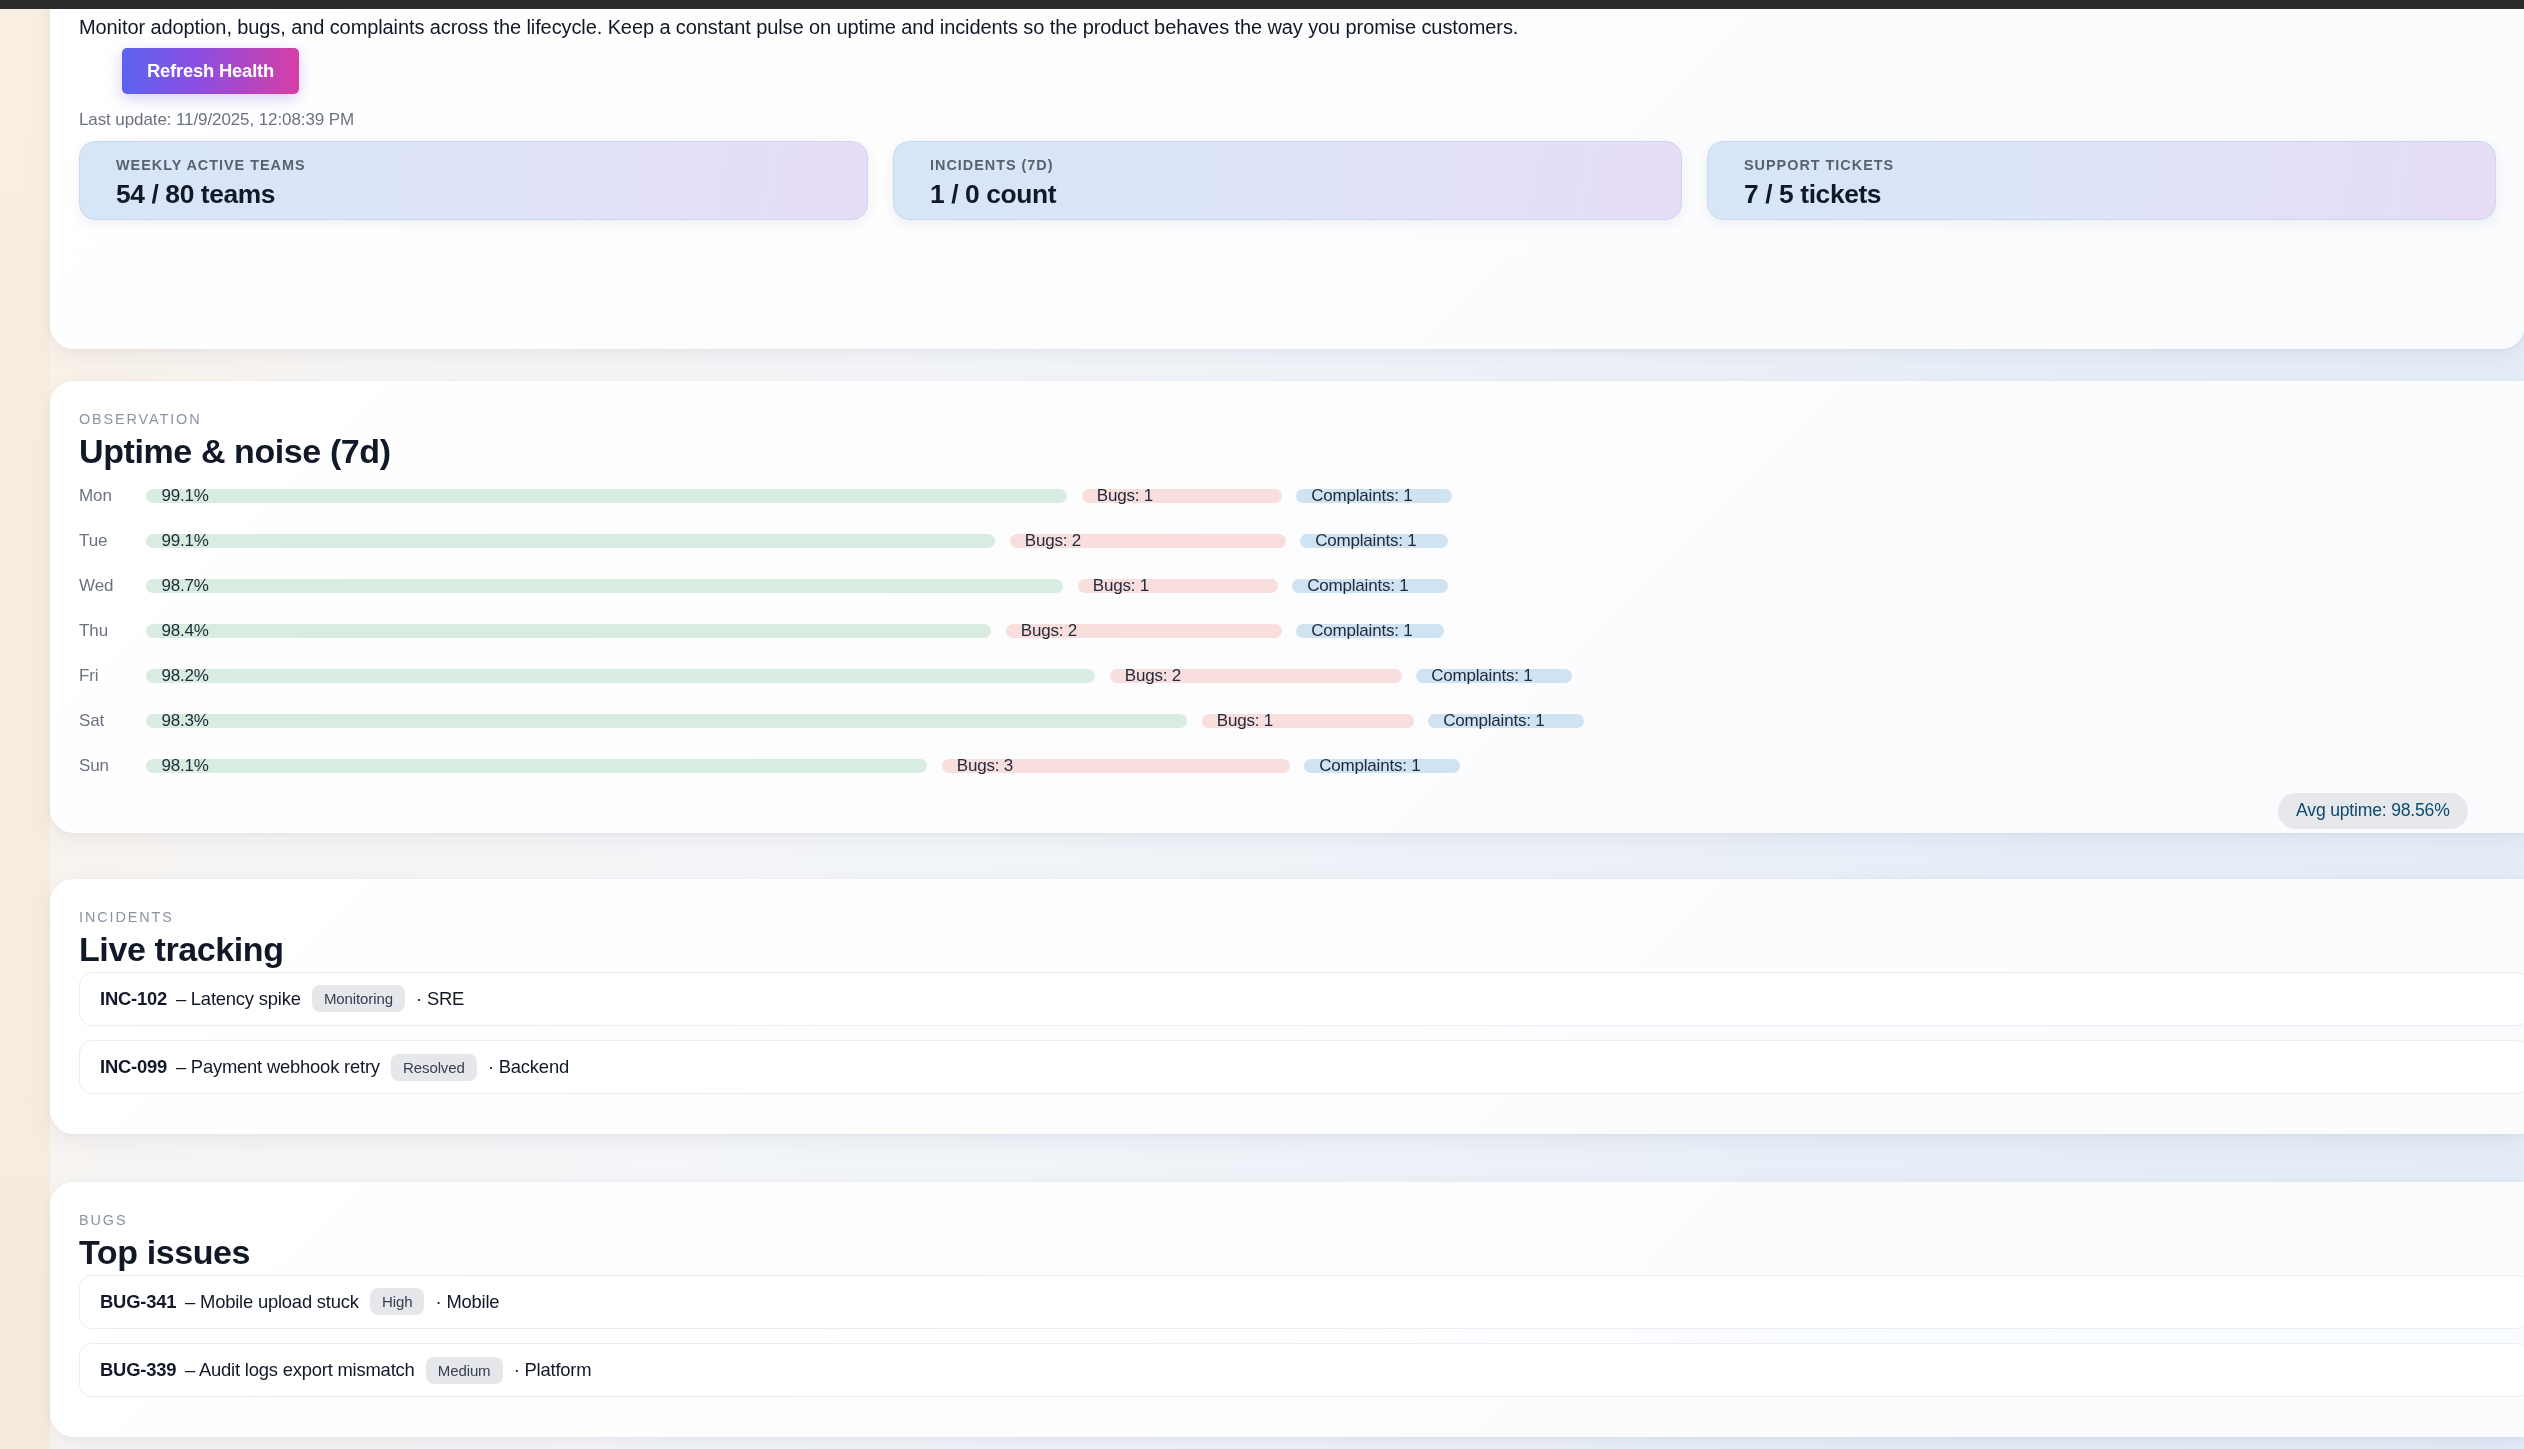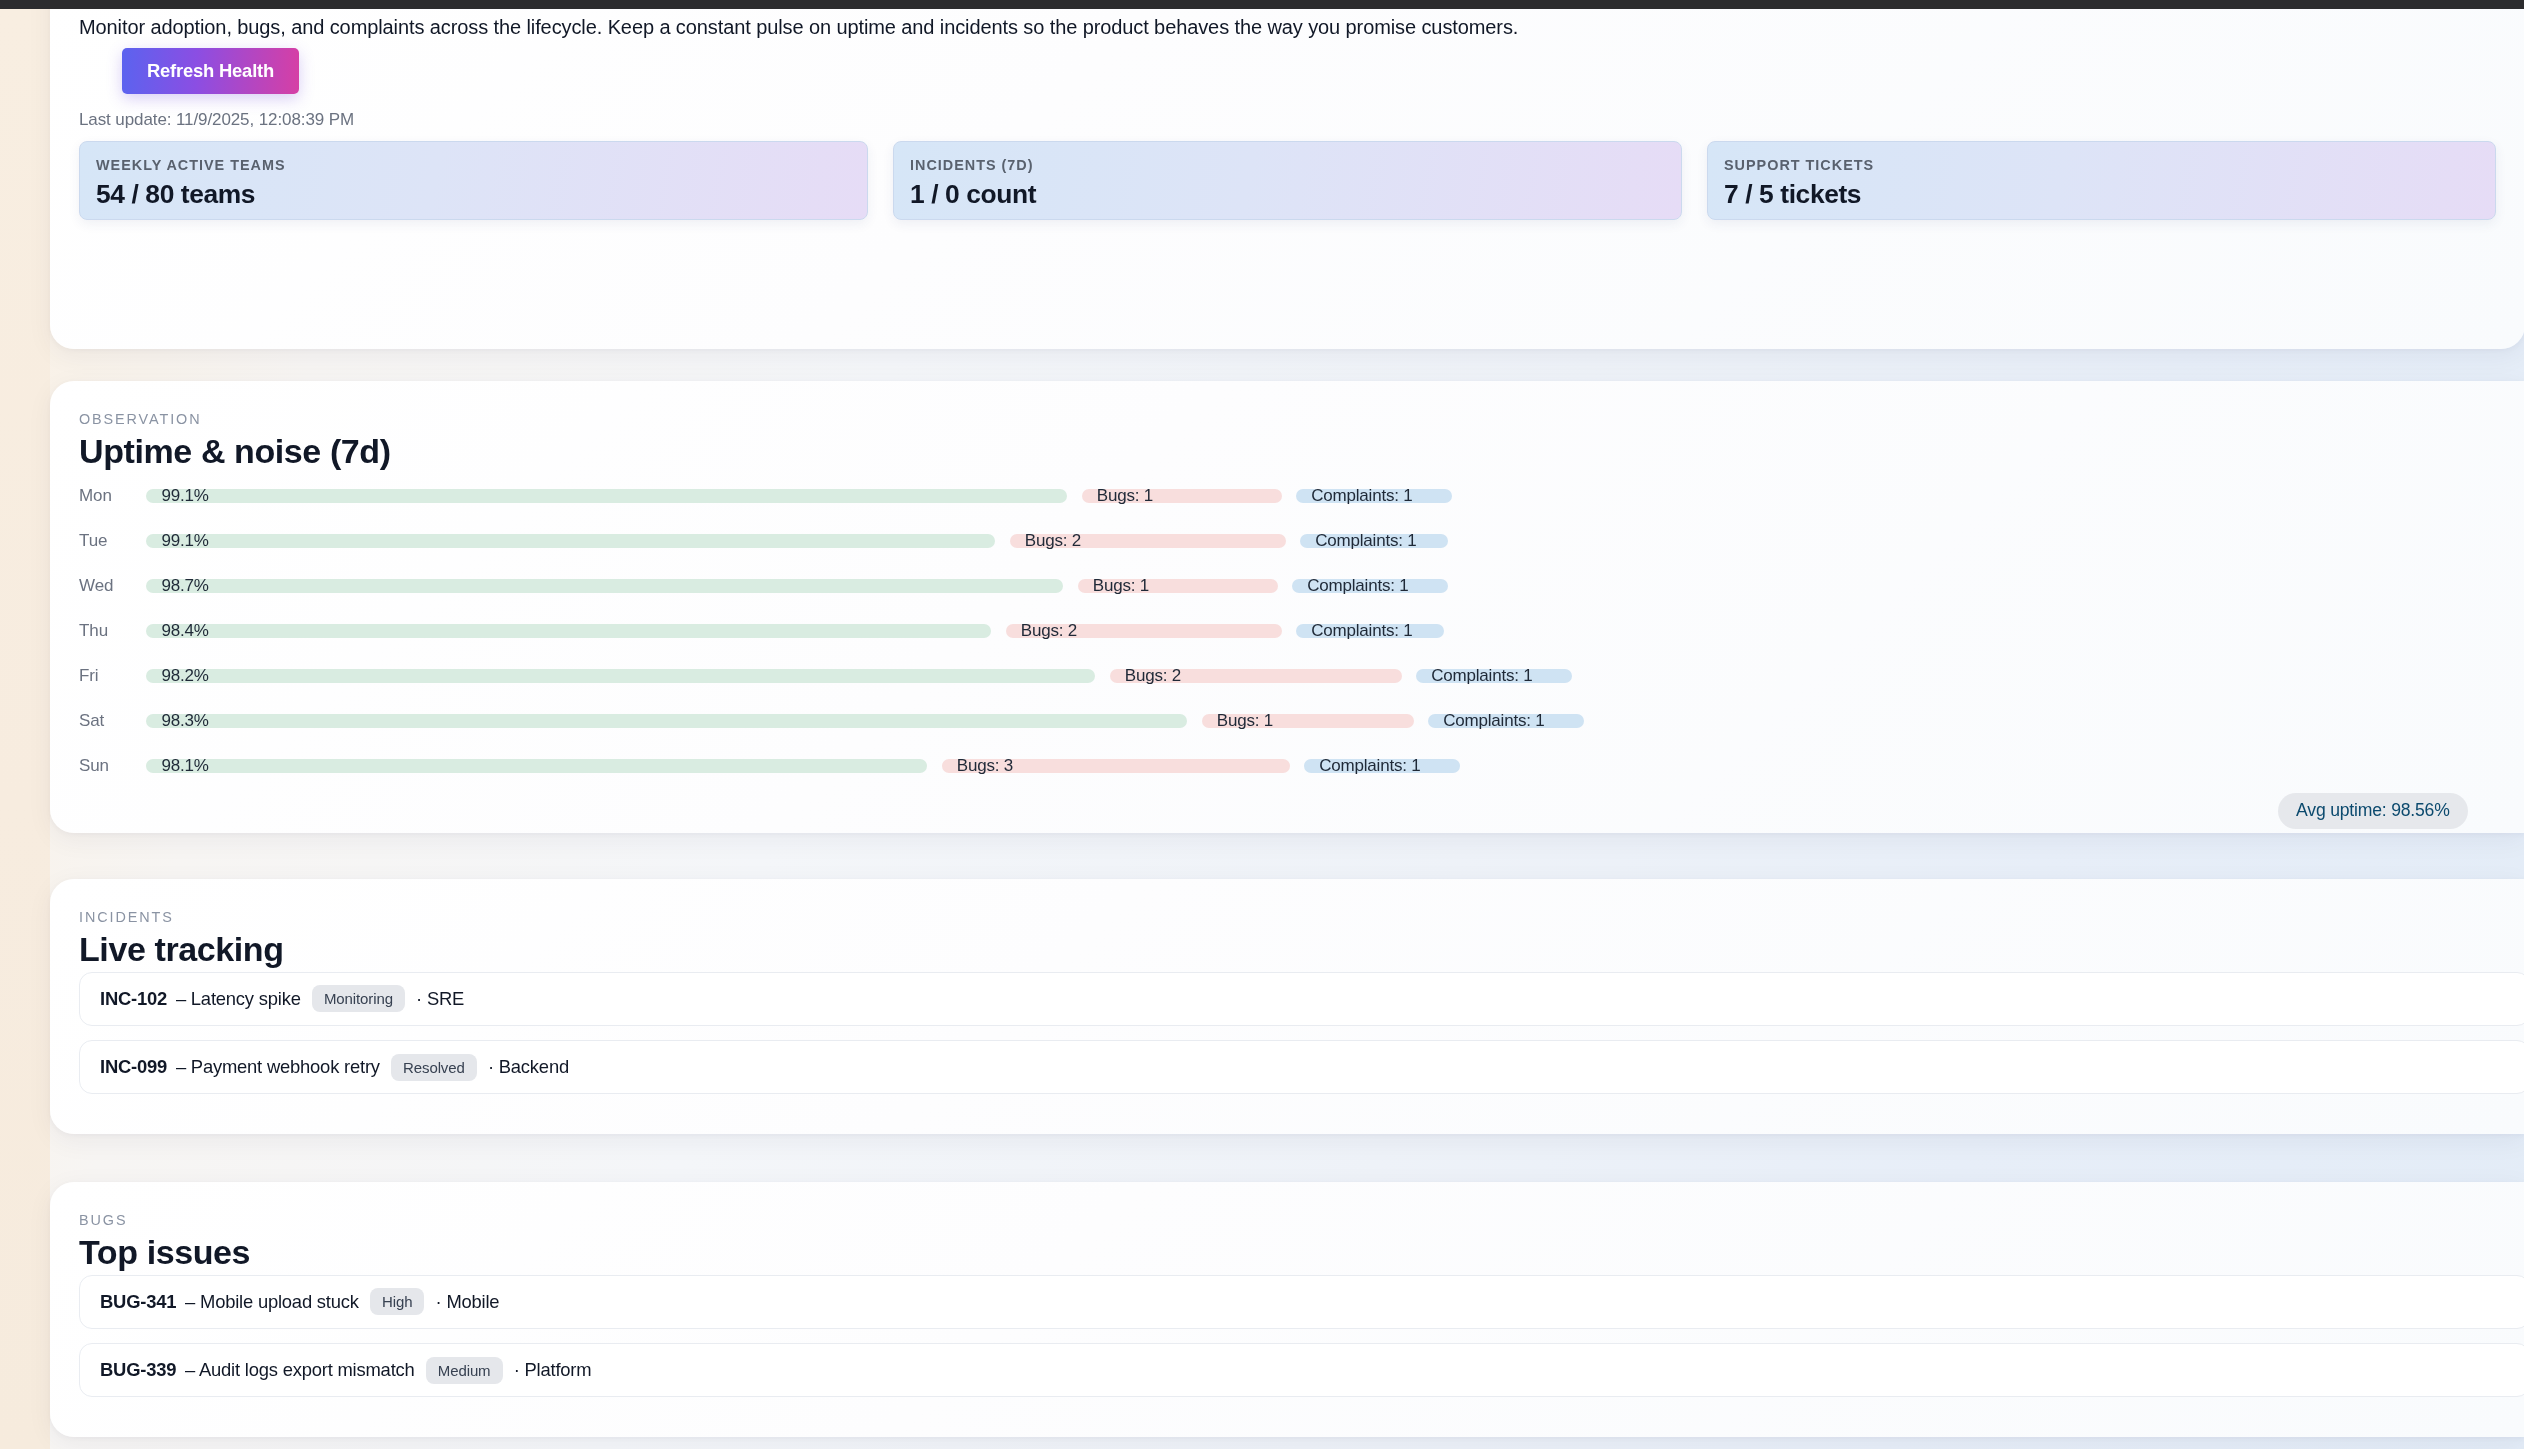--- a/index.html
+++ b/index.html
@@ -116,22 +116,22 @@
     left: 29px;
     top: 183px;
     width: 2417px;
     display: flex;
     gap: 25px;
   }
 
   .kpi-card {
     flex: 1 1 0;
     height: 79px;
-    border-radius: 8px;
-    padding: 15px 20px 0 16px;
+    border-radius: 16px;
+    padding: 15px 20px 0 36px;
     border: 0.8px solid #cbd9ee;
     background: linear-gradient(100deg, #d6e6f7 0%, #dde4f7 45%, #e6dcf6 100%);
     box-shadow: 0 4px 12px rgba(40,60,110,0.07);
   }
 
   .kpi-label {
     font-size: 14.4px;
     font-weight: bold;
     letter-spacing: 1px;
     color: #59616e;

